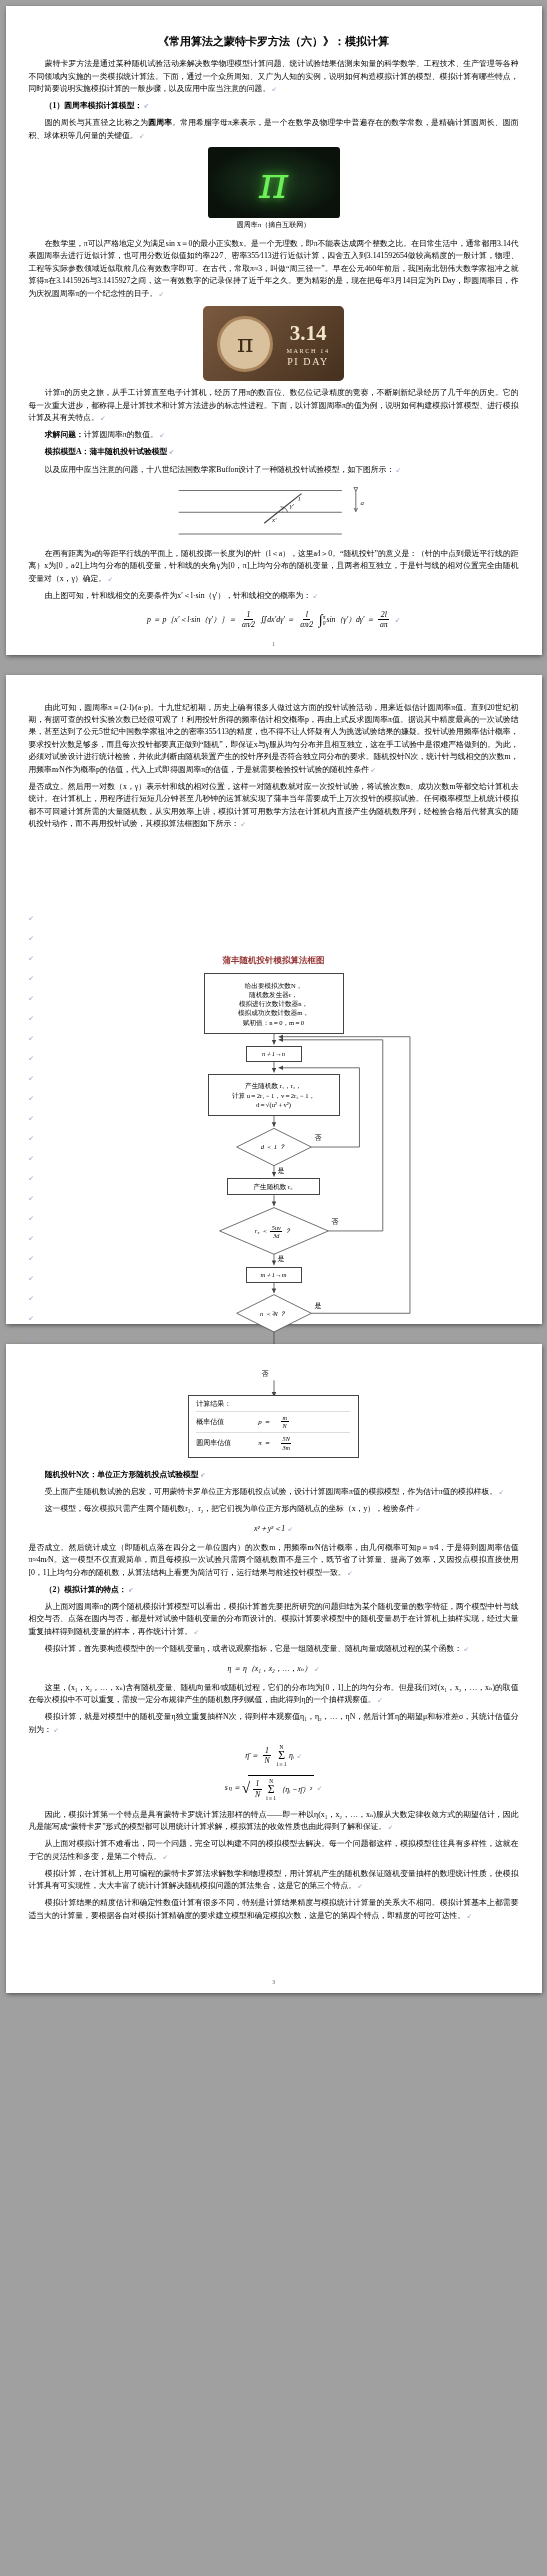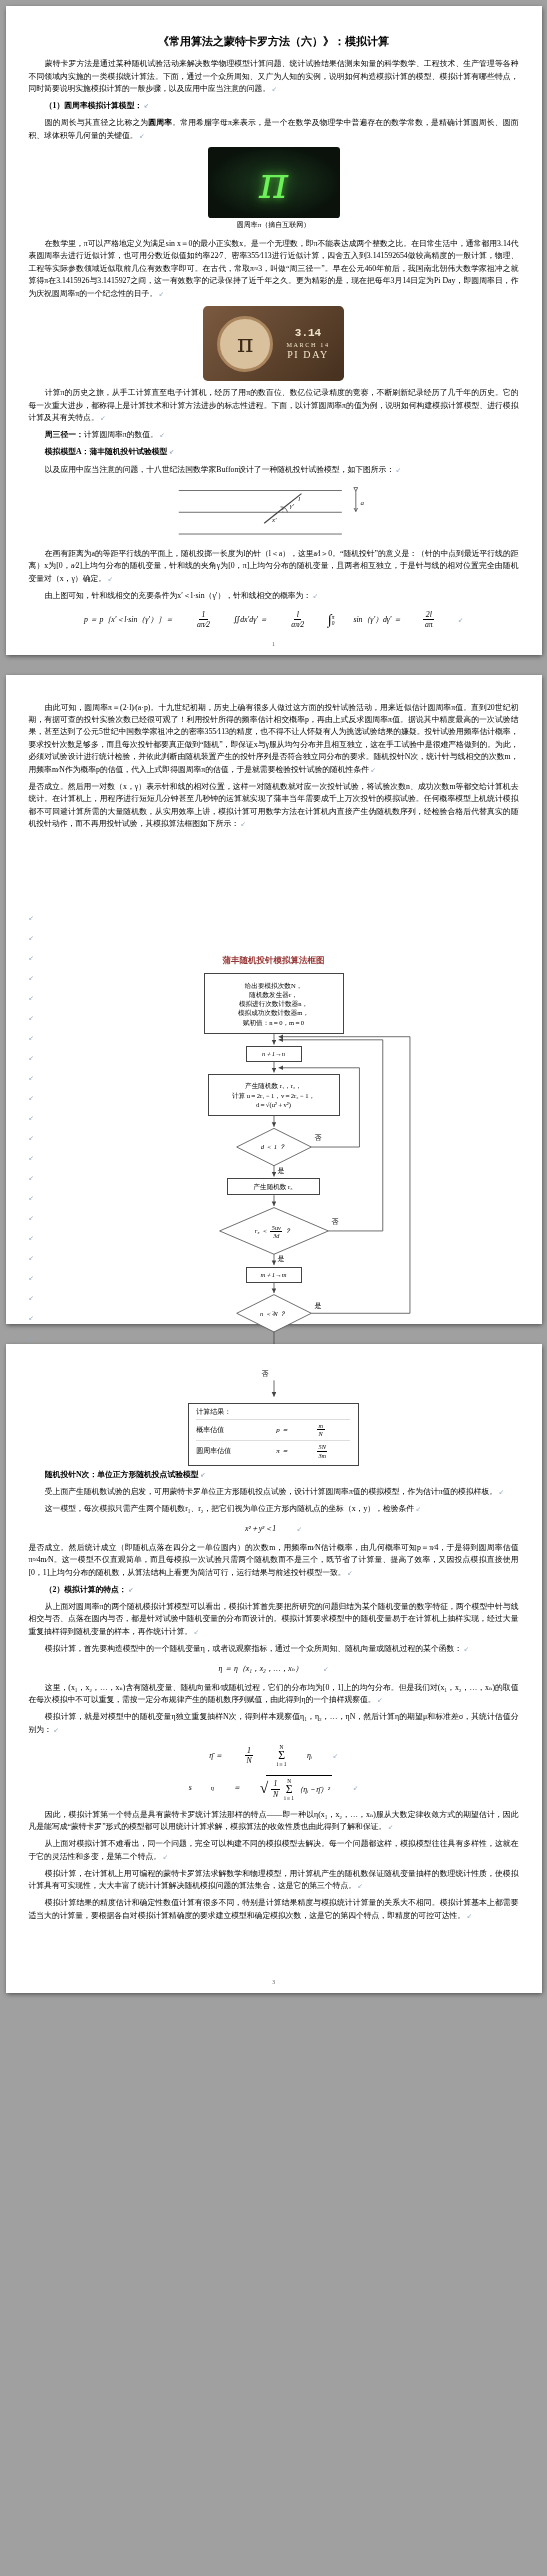--- a/index.html
+++ b/index.html
@@ -9,21 +9,21 @@
         box-shadow:0.8px 1.6px 4.7px rgba(0,0,0,.55);padding:26.4px 23px;box-sizing:border-box;
         font-family:"Liberation Serif","DejaVu Serif",serif;color:#000;}
   .doc-title{font-size:11px;font-weight:bold;text-align:center;margin:1.6px 0 9.3px;}
   .page p{margin:0 0 4.7px;font-size:7.8px;line-height:12.4px;text-align:justify;}
   .ind{text-indent:16.3px;}
   .bold{font-weight:bold;}
   .caption{font-size:7px;text-align:center;margin:2.3px 0 7.8px;}
   .pmark{font-size:6.2px;color:#92a5c0;margin-left:1.6px;font-family:"DejaVu Sans",sans-serif;font-style:normal;}
   .pageno{position:absolute;bottom:7.8px;left:0;right:0;text-align:center;font-size:6.2px;color:#666;}
   
-  .formula{display:flex;justify-content:center;align-items:center;font-size:7.8px;font-style:italic;margin:7.8px 0;gap:19px;flex-wrap:nowrap;}
+  .formula{display:flex;justify-content:center;align-items:center;font-size:7.8px;font-style:italic;margin:7.8px 0;gap:1px;flex-wrap:nowrap;}
   .frac{display:inline-flex;flex-direction:column;align-items:center;vertical-align:middle;margin:0 2.3px;}
   .frac .fn{border-bottom:0.8px solid #000;padding:0 2.3px;line-height:9.3px;}
   .frac .fd{padding:0 2.3px;line-height:9.3px;}
   .frac.small{font-size:6.2px;}
   .frac.small .fn,.frac.small .fd{line-height:7.8px;padding:0 1.6px;}
   .bigop{display:inline-flex;flex-direction:column;align-items:center;margin:0 1.6px;font-style:normal;}
   .bigop .bsup,.bigop .bsub{font-size:5.4px;line-height:6.2px;}
   .bigop .bop{font-size:11.7px;line-height:11px;}
   .intwrap{display:inline-flex;align-items:center;}
   .intsym{font-size:14px;font-style:normal;}
@@ -35,44 +35,44 @@
   .img-pi{width:132px;height:71px;margin:4.7px auto 0;border-radius:3.1px;display:flex;align-items:center;justify-content:center;
           background:radial-gradient(ellipse at center,#1d3a20 0%,#0a120b 72%);}
   .img-pi .pi-glyph{font-size:44px;color:#6ef05a;font-style:italic;font-family:"DejaVu Serif",serif;
           text-shadow:0 0 6.2px #3f9e2f,0 0 14px #2e7d22;}
   .img-piday{width:141px;height:75px;margin:6.2px auto;border-radius:4.7px;display:flex;align-items:center;justify-content:space-around;
           padding:4.7px 7.8px;box-sizing:border-box;background:linear-gradient(135deg,#7b5a40,#45301e);}
   .piday-circle{width:50px;height:50px;border-radius:50%;background:#d8c19c;border:3.9px solid #a9845c;
           display:flex;align-items:center;justify-content:center;}
   .piday-circle span{font-size:25px;color:#3c2a18;font-family:"DejaVu Serif",serif;}
   .piday-text{text-align:center;color:#f2e6c9;}
-  .piday-big{font-size:11px;font-weight:bold;font-family:Liberation Mono, monospace;}
+  .piday-big{font-size:21px;font-weight:bold;}
   .piday-month{font-size:6.2px;letter-spacing:1.6px;margin:1.6px 0;}
   .piday-day{font-size:10px;letter-spacing:1.6px;}
   .ndg{display:block;margin:3.1px auto 6.2px;}
   .ndg line,.ndg path{stroke:#444;stroke-width:1;fill:none;}
   .ndg text{font-size:9px;font-style:italic;fill:#222;}
   
   .flowtitle{font-size:8.5px;font-weight:bold;text-align:center;color:#963634;margin:3.1px 0 6.2px;}
   .flowarea{position:relative;width:490px;height:404px;}
   .flowsvg{position:absolute;left:0;top:0;}
   .flowsvg line,.flowsvg polyline{stroke:#444;stroke-width:1;fill:none;}
   .flowsvg polygon{stroke:#444;stroke-width:1;fill:#fff;}
   .fbox{position:absolute;border:0.8px solid #444;background:#fff;font-size:6.6px;line-height:9.3px;
         display:flex;flex-direction:column;align-items:center;justify-content:center;text-align:center;box-sizing:border-box;}
   .fdia-text{position:absolute;display:flex;align-items:center;justify-content:center;font-size:6.6px;font-style:italic;}
   .flabel{position:absolute;font-size:7px;}
   .marks{position:absolute;left:23px;top:233px;font-size:6.2px;line-height:20px;color:#92a5c0;
         white-space:pre-line;font-family:"DejaVu Sans",sans-serif;}
   .spacer150{height:117px;}
   .flow3{position:relative;height:98px;}
-  .resultbox{position:absolute;left:159px;top:32px;width:171px;border:0.8px solid #444;background:#fff;
+  .resultbox{position:absolute;left:159px;top:24px;width:171px;border:0.8px solid #444;background:#fff;
         font-size:7px;padding:3.1px 7.8px;box-sizing:border-box;}
   .res-title{margin-bottom:1.6px;}
-  .res-row{display:flex;align-items:center;gap:26px;margin:2.3px 0;border-top:0.8px solid #ddd;padding-top:1.6px;font-style:italic;}
+  .res-row{display:flex;align-items:center;gap:8px;margin:2.3px 0;border-top:0.8px solid #ddd;padding-top:1.6px;font-style:italic;}
   .res-label{width:54px;font-style:normal;}
 </style>
 </head>
 <body>
 
 <div class="canvas">
 
   <div class="page">
     <div class="doc-title">《常用算法之蒙特卡罗方法（六）》：模拟计算</div>
 
@@ -95,21 +95,21 @@
         </div>
       <div class="piday-text">
         <div class="piday-big">3.14</div>
         <div class="piday-month">MARCH 14</div>
         <div class="piday-day">PI DAY</div>
       </div>
     </div>
 
     <p class="ind"><span>计算π的历史之旅，从手工计算直至电子计算机，经历了用π的数百位、数亿位记录精度的竞赛，不断刷新纪录经历了几千年的历史。它的每一次重大进步，都称得上是计算技术和计算方法进步的标志性进程。下面，以计算圆周率π的值为例，说明如何构建模拟计算模型、进行模拟计算及其有关特点。</span><span class="pmark">↙</span></p>
 
-    <p class="ind"><span class="bold">周三径一：</span><span>计算圆周率π的数值。</span><span class="pmark">↙</span></p>
+    <p class="ind"><span class="bold">求解问题：</span><span>计算圆周率π的数值。</span><span class="pmark">↙</span></p>
 
     <p class="ind bold"><span>模拟模型A：蒲丰随机投针试验模型</span><span class="pmark">↙</span></p>
 
     <p class="ind"><span>以及应用中应当注意的问题，十八世纪法国数学家Buffon设计了一种随机投针试验模型，如下图所示：</span><span class="pmark">↙</span></p>
 
     <svg class="ndg" width="233" height="61" viewBox="0 0 300 78">
       <defs>
         <marker id="nda" markerWidth="6" markerHeight="6" refX="5" refY="2.5" orient="auto">
             <path d="M0,0 L5,2.5 L0,5 z" fill="#444" stroke="none"></path>
           </marker>
@@ -301,21 +301,21 @@
         <i>x²＋y²＜1</i>
         <span class="pmark">↙</span>
       </div>
 
     <p><span>是否成立。然后统计成立（即随机点落在四分之一单位圆内）的次数m，用频率m∕N估计概率，由几何概率可知p＝π∕4，于是得到圆周率估值π≈4m∕N。这一模型不仅直观简单，而且每模拟一次试验只需两个随机数而不是三个，既节省了计算量、提高了效率，又因投点模拟直接使用[0，1]上均匀分布的随机数，从算法结构上看更为简洁可行，运行结果与前述投针模型一致。</span><span class="pmark">↙</span></p>
 
     <p class="ind bold"><span>（2）模拟计算的特点：</span><span class="pmark">↙</span></p>
 
     <p class="ind"><span>从上面对圆周率π的两个随机模拟计算模型可以看出，模拟计算首先要把所研究的问题归结为某个随机变量的数字特征，两个模型中针与线相交与否、点落在圆内与否，都是针对试验中随机变量的分布而设计的。模拟计算要求模型中的随机变量易于在计算机上抽样实现，经过大量重复抽样得到随机变量的样本，再作统计计算。</span><span class="pmark">↙</span></p>
 
-    <p class="ind"><span>模拟计算，首先要构造模型中的一个随机变量η，或者说观察指标，通过一个众所周知、随机向量或随机过程的某个函数：</span><span class="pmark">↙</span></p>
+    <p class="ind"><span>模拟计算，首先要构造模型中的一个随机变量η，或者说观察指标，它是一组随机变量、随机向量或随机过程的某个函数：</span><span class="pmark">↙</span></p>
 
     <div class="formula">
         <i>η ＝ η（x₁，x₂，…，xₙ）</i>
         <span class="pmark">↙</span>
       </div>
 
     <p class="ind"><span>这里，(x₁，x₂，…，xₙ)含有随机变量、随机向量和∕或随机过程，它们的分布均为[0，1]上的均匀分布。但是我们对(x₁，x₂，…，xₙ)的取值在每次模拟中不可以重复，需按一定分布规律产生的随机数序列赋值，由此得到η的一个抽样观察值。</span><span class="pmark">↙</span></p>
 
     <p class="ind"><span>模拟计算，就是对模型中的随机变量η独立重复抽样N次，得到样本观察值η₁，η₂，…，ηN，然后计算η的期望μ和标准差σ，其统计估值分别为：</span><span class="pmark">↙</span></p>
 

